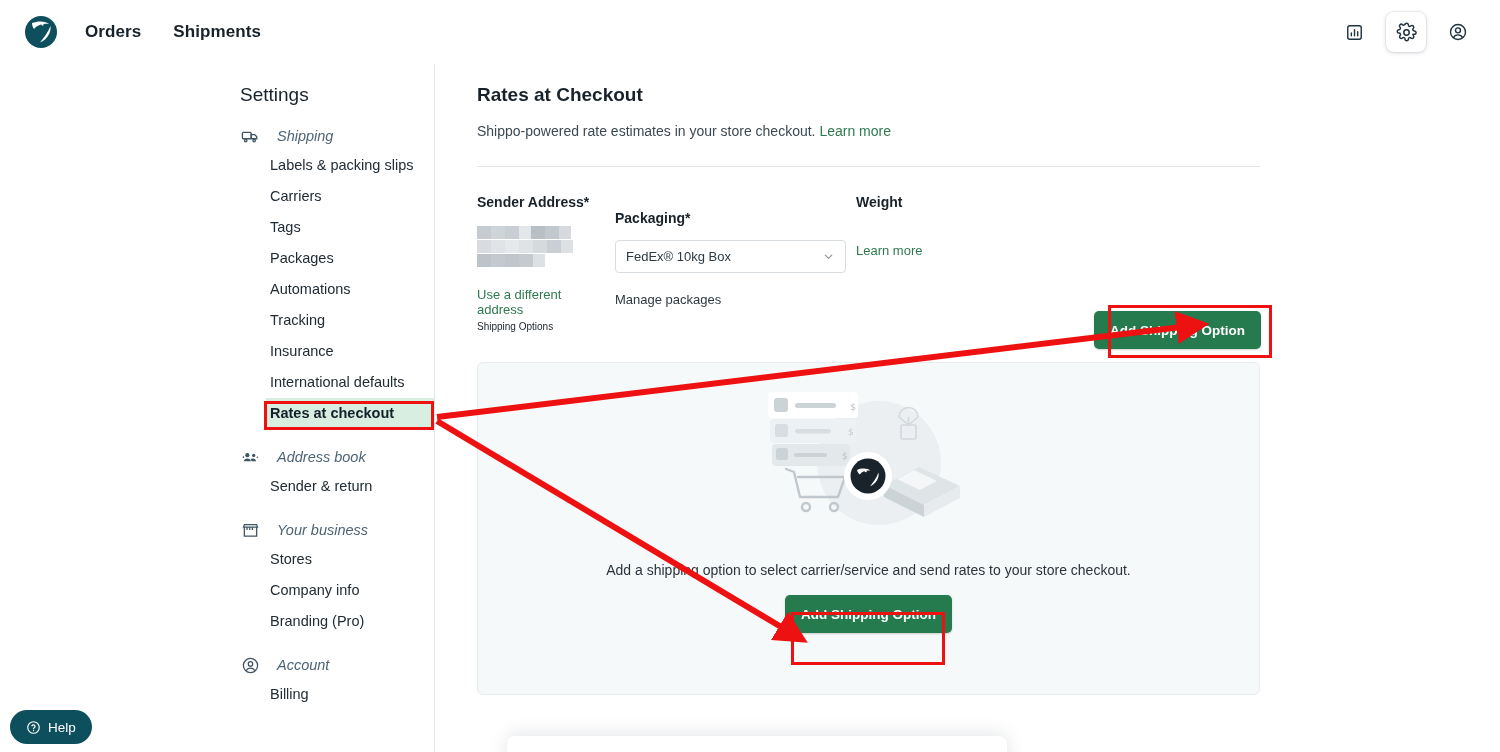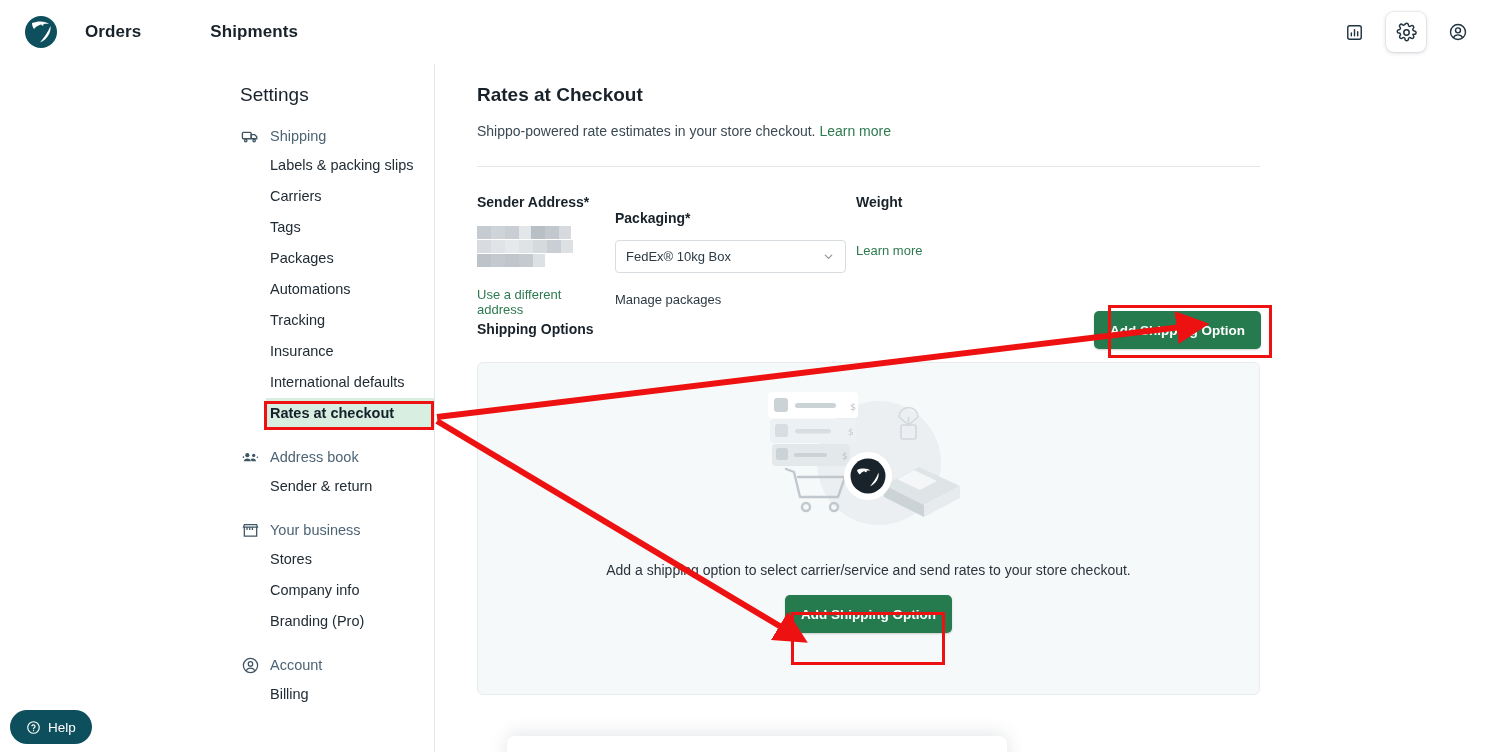--- a/index.html
+++ b/index.html
@@ -18,21 +18,21 @@
     background: #fff; display: flex; align-items: center;
   }
   .logo-wrap { position: absolute; left: 25px; top: 16px; width: 32px; height: 32px; }
   .logo-circle {
     width: 32px; height: 32px; border-radius: 50%;
     background: #0d4f5c; position: relative; overflow: hidden;
   }
   .logo-swoosh {
     position: absolute; width: 26px; height: 26px; left: 4px; top: 3px;
   }
-  .nav-links { position: absolute; left: 85px; top: 0; height: 64px; display: flex; align-items: center; gap: 69px; }
+  .nav-links { position: absolute; left: 85px; top: 0; height: 64px; display: flex; align-items: center; gap: 32px; }
   .nav-link {
     font-size: 17px; font-weight: bold; color: #18222b; text-decoration: none;
     letter-spacing: .1px;
   }
   .nav-icons { position: absolute; right: 22px; top: 12px; display: flex; align-items: center; gap: 12px; }
   .nav-icon-btn {
     width: 40px; height: 40px; border-radius: 8px; display: flex;
     align-items: center; justify-content: center; background: transparent;
     border: none; cursor: pointer; color: #1f3440;
   }
@@ -42,22 +42,22 @@
   }
 
   
   .divider-v {
     position: absolute; left: 434px; top: 64px; width: 1px; height: 688px;
     background: #e3e7ea;
   }
   .sidebar { position: absolute; left: 240px; top: 84px; width: 194px; }
   .sidebar-title { font-size: 19px; font-weight: normal; color: #18222b; margin-bottom: 20px; }
   .side-group {
-    display: flex; align-items: center; gap: 10px; margin-top: 18px; margin-bottom: 4px;
-    margin-left: 0; cursor: pointer;
+    display: flex; align-items: center; gap: 17px; margin-top: 18px; margin-bottom: 4px;
+    margin-left: 0; cursor: pointer; font-style: italic;
   }
   .side-group-icon { width: 20px; height: 20px; display: flex; align-items: center; justify-content: center; color: #3f5463; flex: none; }
   .side-group-label { font-size: 14.5px; color: #4d6475; }
   .side-item {
     font-size: 14.5px; color: #212c35; padding: 7px 0 7px 30px; cursor: pointer;
     line-height: 17px;
   }
   .side-item.selected {
     background: #d7eee0; font-weight: bold; color: #16202a;
     margin-left: 26px; padding-left: 4px; padding-right: 4px; width: 168px;
@@ -86,21 +86,21 @@
     padding: 0 10px; font-size: 13px; color: #2c3a44; cursor: pointer;
     justify-content: space-between;
   }
   .chev { color: #8b979f; display: flex; }
   .sub-link { margin-top: 19px; font-size: 13px; }
   .link-plain { color: #2c3a44; text-decoration: none; cursor: pointer; }
   .weight-desc { margin-top: 16px; font-size: 13.5px; color: #2c3a44; }
   .weight-learn { margin-top: 33px; font-size: 13px; }
 
   .opts-row { position: relative; margin-top: 2px; height: 54px; }
-  .opts-label { position: absolute; left: 0; top: 15px; font-size: 14px; font-weight: bold; color: #18222b; }
+  .opts-label { position: absolute; left: 0; top: 15px; font-size: 10px; font-weight: normal; color: #18222b; }
 
   .btn-green {
     background: #257a4e; color: #fff; font-weight: bold; font-size: 13.5px;
     border: none; border-radius: 5px; cursor: pointer; padding: 0 16px;
     height: 38px; display: inline-flex; align-items: center; justify-content: center;
     box-shadow: 0 1px 2px rgba(0,0,0,.18);
   }
 
   .empty-panel {
     margin-top: 2px; width: 783px; height: 333px; background: #f6f9f9;

